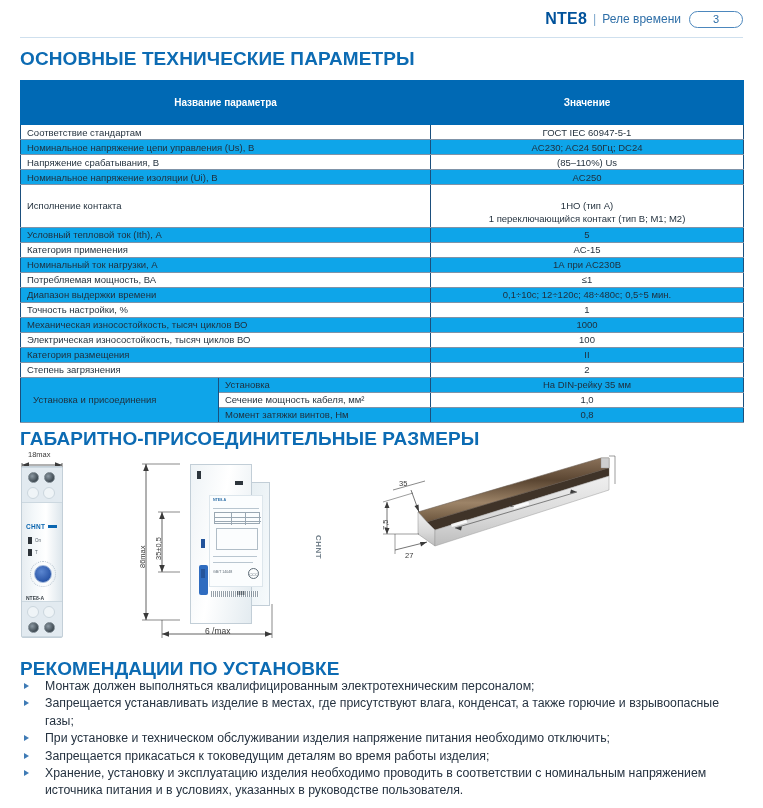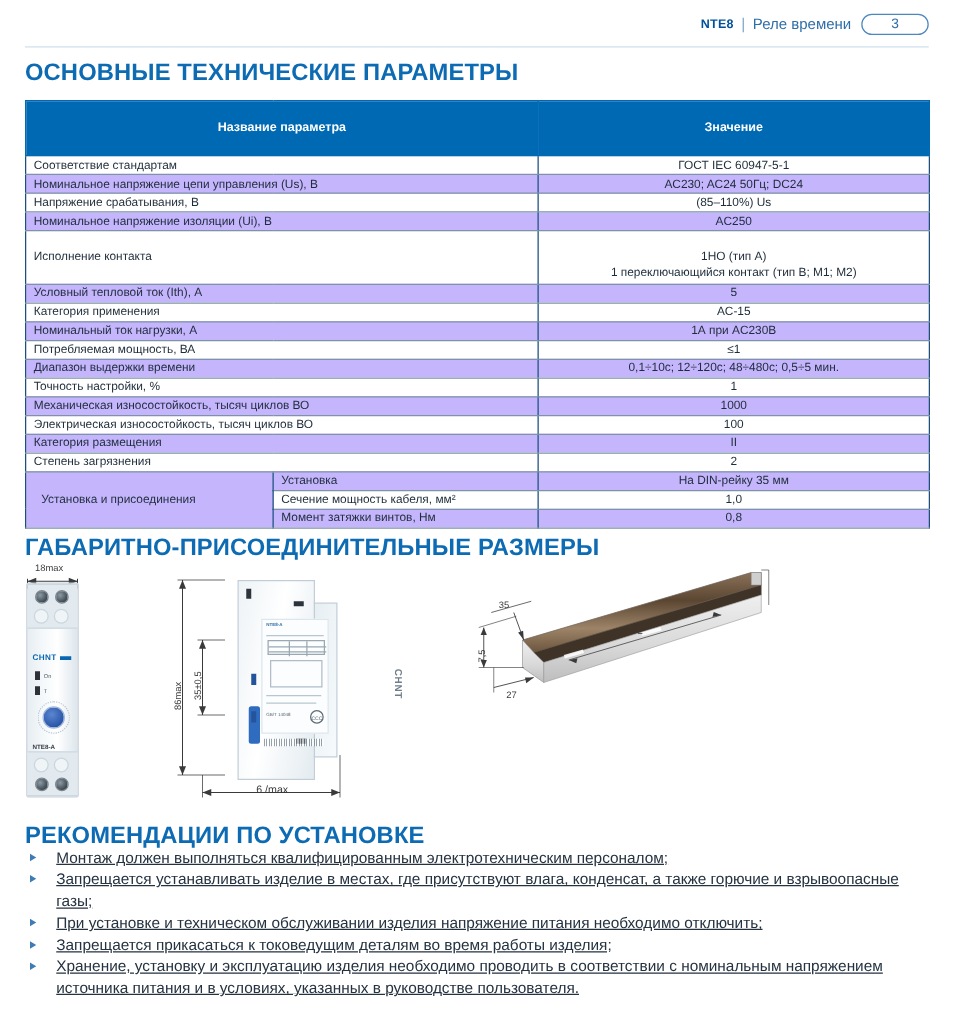--- a/index.html
+++ b/index.html
@@ -18,21 +18,21 @@
   .page-header {
     position: absolute;
     top: 0; left: 0; right: 0;
     height: 38px;
     display: flex;
     align-items: center;
     justify-content: flex-end;
     padding-right: 20px;
   }
   .hdr-model {
-    font-size: 10px;
+    font-size: 16px;
     font-weight: bold;
     color: #00529b;
     letter-spacing: .2px;
   }
   .hdr-sep {
     font-size: 12.5px;
     color: #7fa8cc;
     margin: 0 6px;
   }
   .hdr-title {
@@ -97,21 +97,21 @@
   .spec-table td {
     border-top: 1px solid #7f93a8;
     border-bottom: 1px solid #7f93a8;
     border-left: 1px solid #1b4f7d;
     border-right: 1px solid #1b4f7d;
     height: 15px;
     padding: 1px 0 1px 6px;
     vertical-align: middle;
     background: #ffffff;
   }
-  .spec-table tr.alt td { background: #c4b5fd; }
+  .spec-table tr.alt td { background: #0ea5e9; }
   .spec-table td.val {
     text-align: center;
     padding-left: 0;
   }
   .spec-table td.tall { height: 31px; }
   .spec-table td.sub-label {
     padding-left: 6px;
   }
   .spec-table td.group-label {
     vertical-align: middle;
@@ -336,21 +336,20 @@
     top: 678px;
     width: 726px;
     font-size: 12.3px;
     line-height: 17.4px;
     color: #253240;
   }
   .rec-item {
     position: relative;
     padding-left: 25px;
     margin-bottom: 0px;
-    text-decoration: underline;
   }
   .rec-bullet {
     position: absolute;
     left: 4px;
     top: 5px;
     width: 0; height: 0;
     border-left: 5px solid #3f7bb5;
     border-top: 3.5px solid transparent;
     border-bottom: 3.5px solid transparent;
   }

